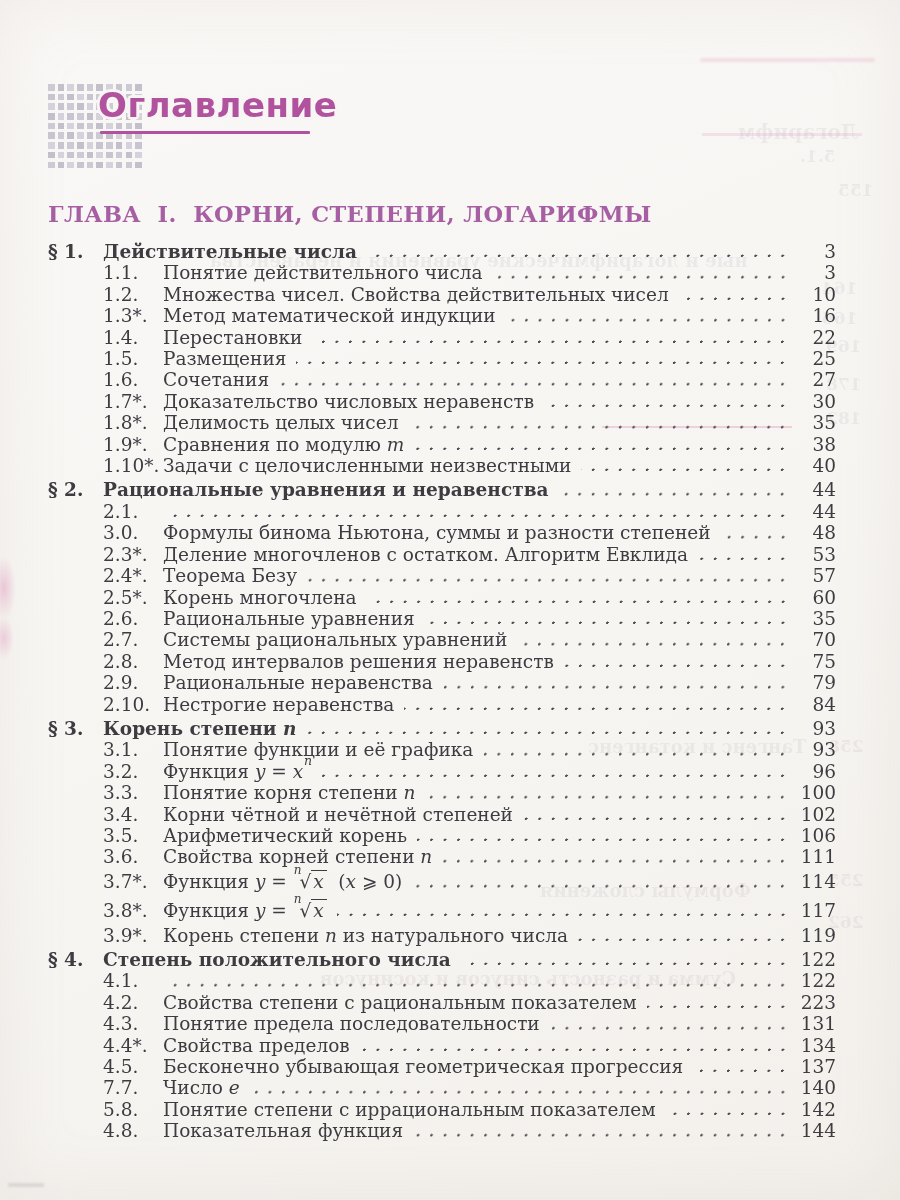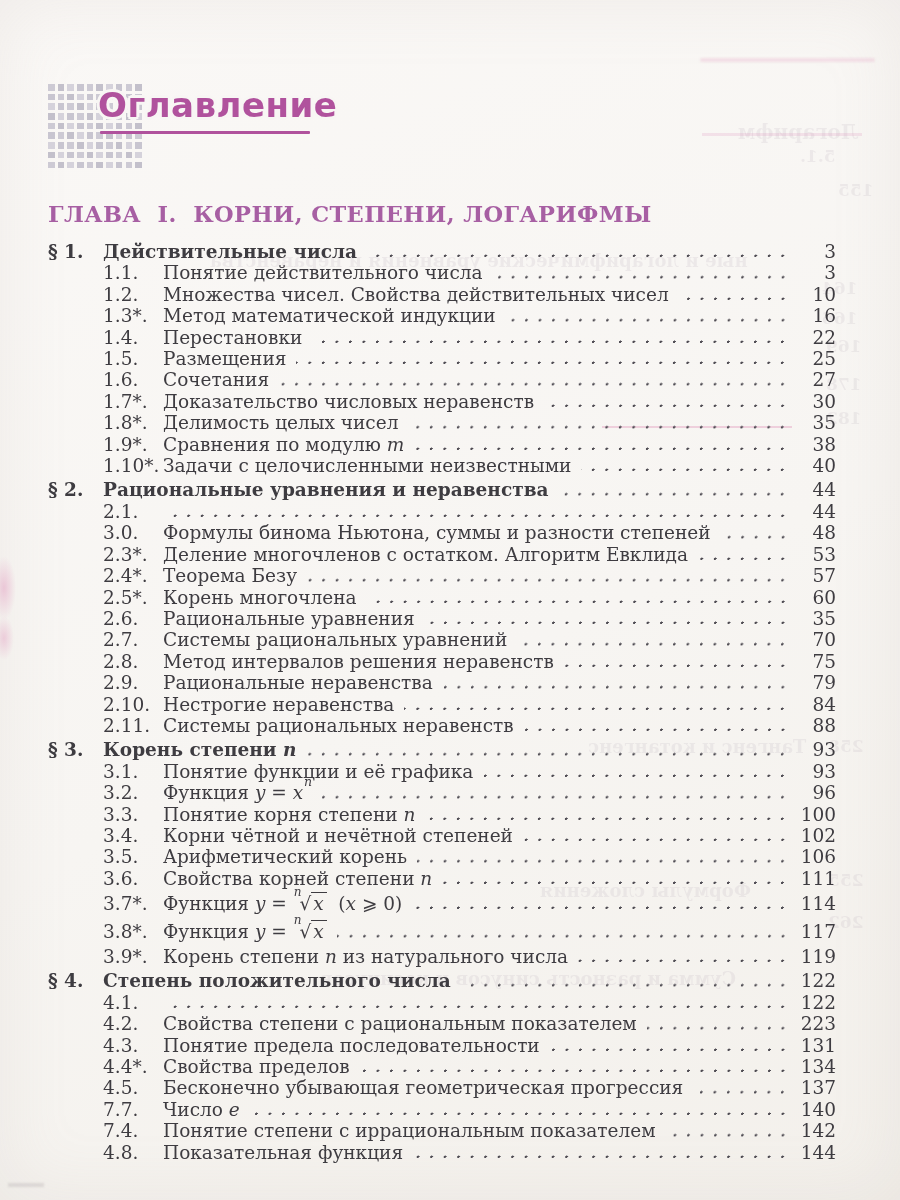--- a/index.html
+++ b/index.html
@@ -342,26 +342,20 @@
           <span class="title">Рациональные неравенства</span>
           <span class="leader"></span>
           <span class="pagenum">79</span>
         </div>
         <div class="row item">
           <span class="num">2.10.</span>
           <span class="title">Нестрогие неравенства</span>
           <span class="leader"></span>
           <span class="pagenum">84</span>
         </div>
-        <div class="row item">
-          <span class="num">2.11.</span>
-          <span class="title">Системы рациональных неравенств</span>
-          <span class="leader"></span>
-          <span class="pagenum">88</span>
-        </div>
       </div>
       <div class="toc-section">
         <div class="row head">
           <span class="num">§ 3.</span>
           <span class="title">Корень степени <i>n</i></span>
           <span class="leader"></span>
           <span class="pagenum">93</span>
         </div>
         <div class="row item">
           <span class="num">3.1.</span>
@@ -454,21 +448,21 @@
           <span class="leader"></span>
           <span class="pagenum">137</span>
         </div>
         <div class="row item">
           <span class="num">7.7.</span>
           <span class="title">Число <i>e</i></span>
           <span class="leader"></span>
           <span class="pagenum">140</span>
         </div>
         <div class="row item">
-          <span class="num">7.4.</span>
+          <span class="num">5.8.</span>
           <span class="title">Понятие степени с иррациональным показателем</span>
           <span class="leader"></span>
           <span class="pagenum">142</span>
         </div>
         <div class="row item">
           <span class="num">4.8.</span>
           <span class="title">Показательная функция</span>
           <span class="leader"></span>
           <span class="pagenum">144</span>
         </div>

